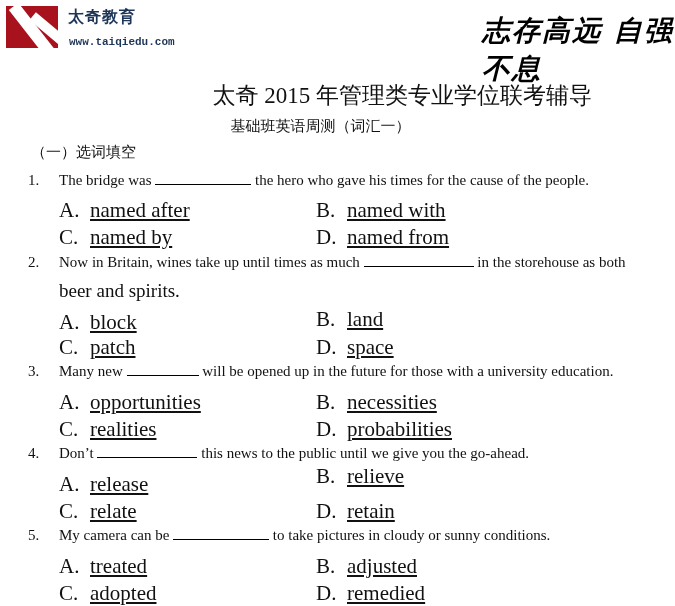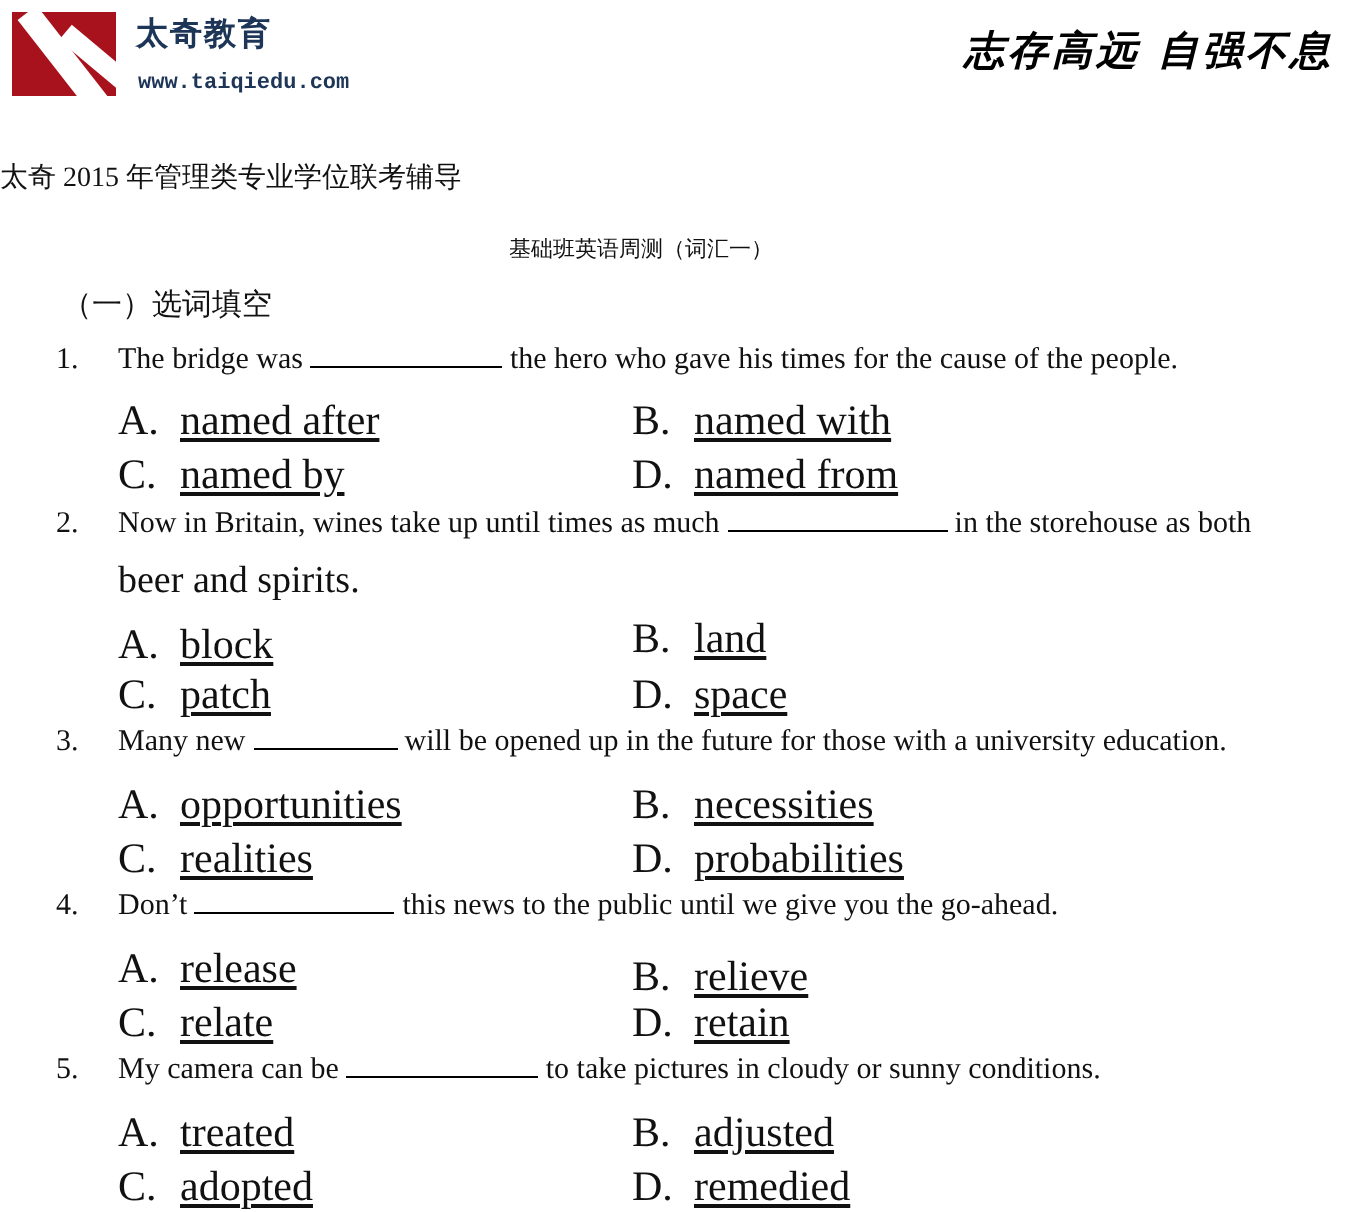--- a/index.html
+++ b/index.html
@@ -2,23 +2,23 @@
 <html><head>
 <meta charset="utf-8">
 <style>
   * { margin:0; padding:0; box-sizing:border-box; }
   body { width:675px; height:606px; background:#fff; position:relative; overflow:hidden; font-family:"Liberation Serif", "DejaVu Serif", serif; color:#111; }
   .logo { position:absolute; left:6px; top:6px; width:52px; height:42px; background:#a8121c; overflow:hidden; }
   .logo .cut1 { position:absolute; left:20px; top:-6px; width:12px; height:60px; background:#fff; transform:rotate(-38deg); }
   .logo .cut2 { position:absolute; left:22px; top:18px; width:40px; height:10px; background:#fff; transform:rotate(40deg); }
   .brand { position:absolute; left:68px; top:7px; font-family:"DejaVu Sans", sans-serif; font-weight:bold; font-size:16px; color:#1d3557; letter-spacing:1px; }
   .url { position:absolute; left:69px; top:36px; font-family:Liberation Mono, monospace; font-weight:bold; font-size:11px; color:#1d3557; }
-  .motto { position:absolute; left:482px; top:12px; font-family:"DejaVu Serif", serif; font-weight:bold; font-size:20px; letter-spacing:2px; color:#000; font-style:italic; }
-  .title { position:absolute; left:0; width:592px; top:80px; text-align:left; font-size:14px; }
-  .subtitle { position:absolute; left:0; width:611px; top:117px; text-align:center; font-size:11px; padding-left:30px; }
+  .motto { position:absolute; left:482px; top:12px; font-family:"DejaVu Serif", serif; font-weight:bold; font-size:28px; letter-spacing:2px; color:#000; font-style:italic; }
+  .title { position:absolute; left:0; width:592px; top:80px; text-align:right; font-size:23px; }
+  .subtitle { position:absolute; left:0; width:611px; top:117px; text-align:center; font-size:15px; padding-left:30px; }
   .section { position:absolute; left:31px; top:143px; font-size:15px; }
   .q { position:absolute; left:28px; font-size:15px; line-height:18px; }
   .q .num { display:inline-block; width:31px; }
   .cont { position:absolute; left:59px; font-size:19px; }
   .blank { display:inline-block; border-bottom:1px solid #000; height:12px; vertical-align:baseline; }
   .opt { position:absolute; font-size:21px;text-decoration:underline; }
   .opt .letter { display:inline-block; width:31px; }
 </style>
 </head>
 <body>
@@ -57,21 +57,21 @@
 </div>
 <div class="opt" style="left:59px;top:390px"><span class="letter">A.</span><span>opportunities</span></div>
 <div class="opt" style="left:316px;top:390px"><span class="letter">B.</span><span>necessities</span></div>
 <div class="opt" style="left:59px;top:417px"><span class="letter">C.</span><span>realities</span></div>
 <div class="opt" style="left:316px;top:417px"><span class="letter">D.</span><span>probabilities</span></div>
 
 <div class="q" style="top:444px">
   <span class="num">4.</span><span>Don’t</span> <span class="blank" style="width:100px"></span> <span>this news to the public until we give you the go-ahead.</span>
 </div>
 <div class="opt" style="left:59px;top:472px"><span class="letter">A.</span><span>release</span></div>
-<div class="opt" style="left:316px;top:476px"><span class="letter">B.</span><span>relieve</span></div>
+<div class="opt" style="left:316px;top:464px"><span class="letter">B.</span><span>relieve</span></div>
 <div class="opt" style="left:59px;top:499px"><span class="letter">C.</span><span>relate</span></div>
 <div class="opt" style="left:316px;top:499px"><span class="letter">D.</span><span>retain</span></div>
 
 <div class="q" style="top:526px">
   <span class="num">5.</span><span>My camera can be</span> <span class="blank" style="width:96px"></span> <span>to take pictures in cloudy or sunny conditions.</span>
 </div>
 <div class="opt" style="left:59px;top:554px"><span class="letter">A.</span><span>treated</span></div>
 <div class="opt" style="left:316px;top:554px"><span class="letter">B.</span><span>adjusted</span></div>
 <div class="opt" style="left:59px;top:581px"><span class="letter">C.</span><span>adopted</span></div>
 <div class="opt" style="left:316px;top:581px"><span class="letter">D.</span><span>remedied</span></div>

